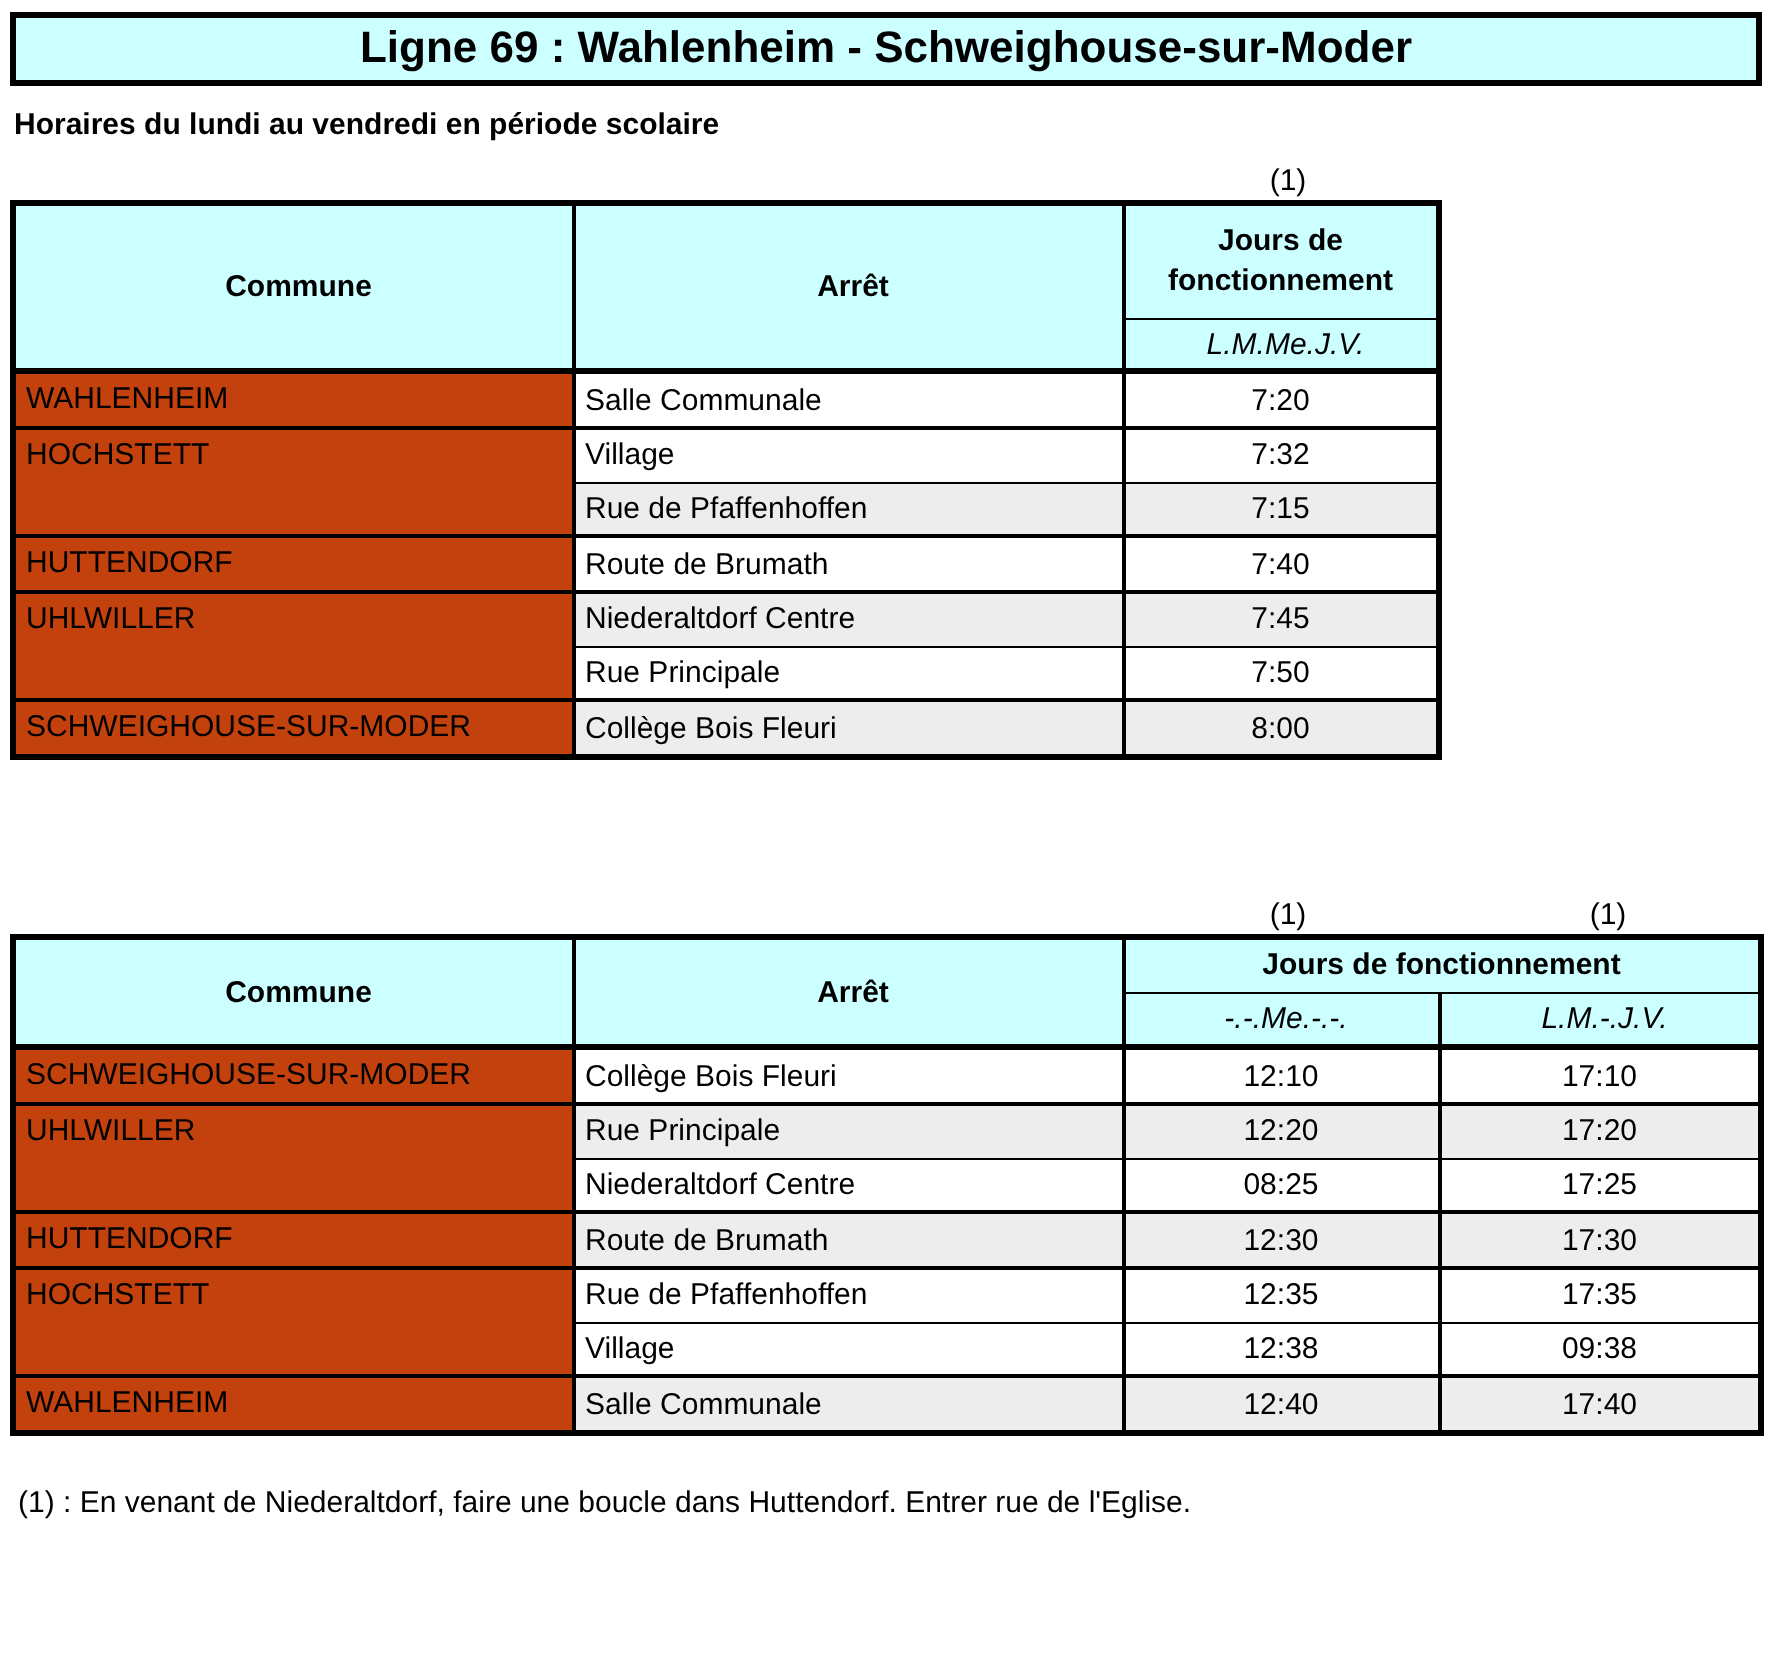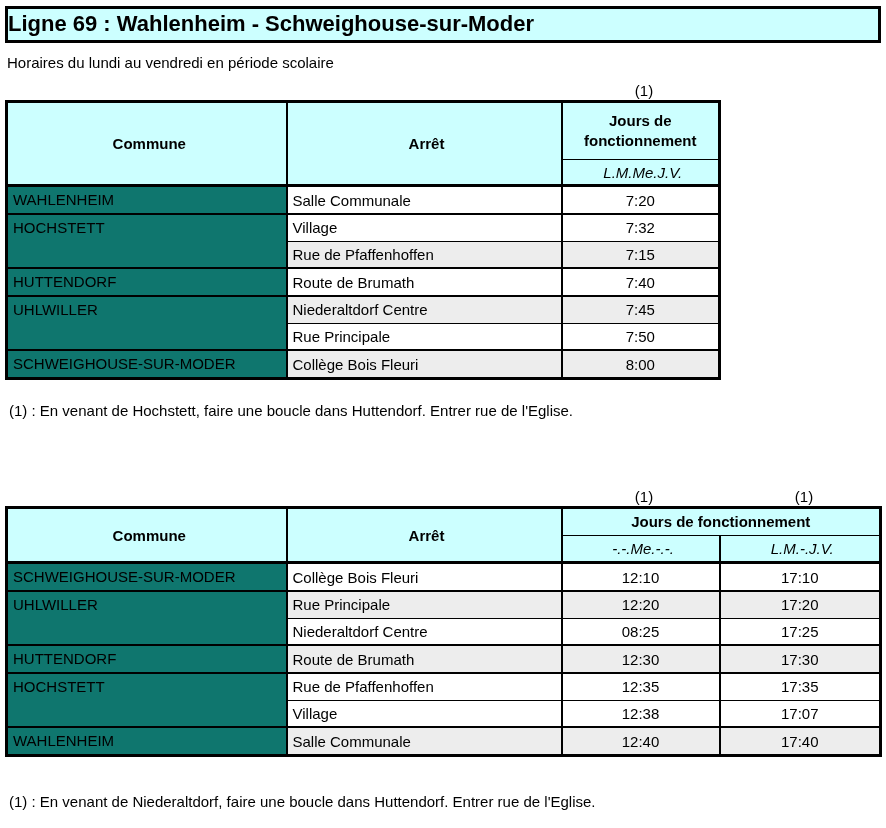--- a/index.html
+++ b/index.html
@@ -12,28 +12,29 @@
   *{box-sizing:border-box;}
   html,body{margin:0;padding:0;}
   body{
     width:886px;min-height:828px;background:var(--page-bg);
     font-family:"Liberation Sans",sans-serif;color:var(--text-color);
   }
   .title-box{
     margin:6px 5px 0 5px;
     border:3px solid var(--border-color);
     background:var(--header-fill);
-    text-align:left;
+    text-align:center;
     font-weight:bold;
     font-size:22px;
     padding:2px 0 3px 0;
   }
   .subtitle{
     margin:11px 0 0 7px;
     font-size:15px;
+    font-weight:bold;
   }
   .timetable-section{margin-left:5px;}
   .marker-row{
     display:flex;
     padding-left:560px;
     height:19px;
     font-size:15px;
     line-height:19px;
   }
   .t1 .marker-row{margin-top:10px;}
@@ -73,31 +74,31 @@
   .hrow2 th{font-weight:normal;font-style:italic;}
   .header-jours{line-height:20px;padding:0 18px;}
 
   tbody tr{height:27px;}
   tbody tr:first-child > td{border-top:3px solid var(--border-color);}
   tbody tr.group-start > td{border-top:2px solid var(--border-color);}
   td.commune{
     text-align:left;
     vertical-align:top;
     line-height:26px;
-    background:#0f766e;
+    background:#c2410c;
   }
   td.arret{text-align:left;}
   td.time{text-align:center;}
   td.shaded{background:var(--row-shade);}
 
   .footnote{
     font-size:15px;
     margin:22px 0 0 4px;
   }
-  .t2 .footnote{margin-top:36px;}
+  .t2 .footnote{margin-top:25px;}
 </style>
 </head>
 <body>
 
 <div class="page">
 
   <div class="title-box">
     <span>Ligne 69 : Wahlenheim - Schweighouse-sur-Moder</span>
   </div>
 
@@ -152,21 +153,20 @@
             <td class="arret">Rue Principale</td>
             <td class="time">7:50</td>
           </tr>
           <tr class="group-start">
             <td rowspan="1" class="commune">SCHWEIGHOUSE-SUR-MODER</td>
             <td class="arret shaded">Collège Bois Fleuri</td>
             <td class="time shaded">8:00</td>
           </tr>
         </tbody>
       </table>
-    <div class="footnote">(1) : En venant de Hochstett, faire une boucle dans Huttendorf. Entrer rue de l'Eglise.</div>
   </section>
 
   <section class="timetable-section t2">
     <div class="marker-row">
         <span class="marker">(1)</span>
         <span class="marker">(1)</span>
       </div>
     <table>
         <colgroup>
           <col class="c0">
@@ -211,21 +211,21 @@
           </tr>
           <tr class="group-start">
             <td rowspan="2" class="commune">HOCHSTETT</td>
             <td class="arret">Rue de Pfaffenhoffen</td>
             <td class="time">12:35</td>
             <td class="time">17:35</td>
           </tr>
           <tr>
             <td class="arret">Village</td>
             <td class="time">12:38</td>
-            <td class="time">17:07</td>
+            <td class="time">09:38</td>
           </tr>
           <tr class="group-start">
             <td rowspan="1" class="commune">WAHLENHEIM</td>
             <td class="arret shaded">Salle Communale</td>
             <td class="time shaded">12:40</td>
             <td class="time shaded">17:40</td>
           </tr>
         </tbody>
       </table>
     <div class="footnote">(1) : En venant de Niederaltdorf, faire une boucle dans Huttendorf. Entrer rue de l'Eglise.</div>

